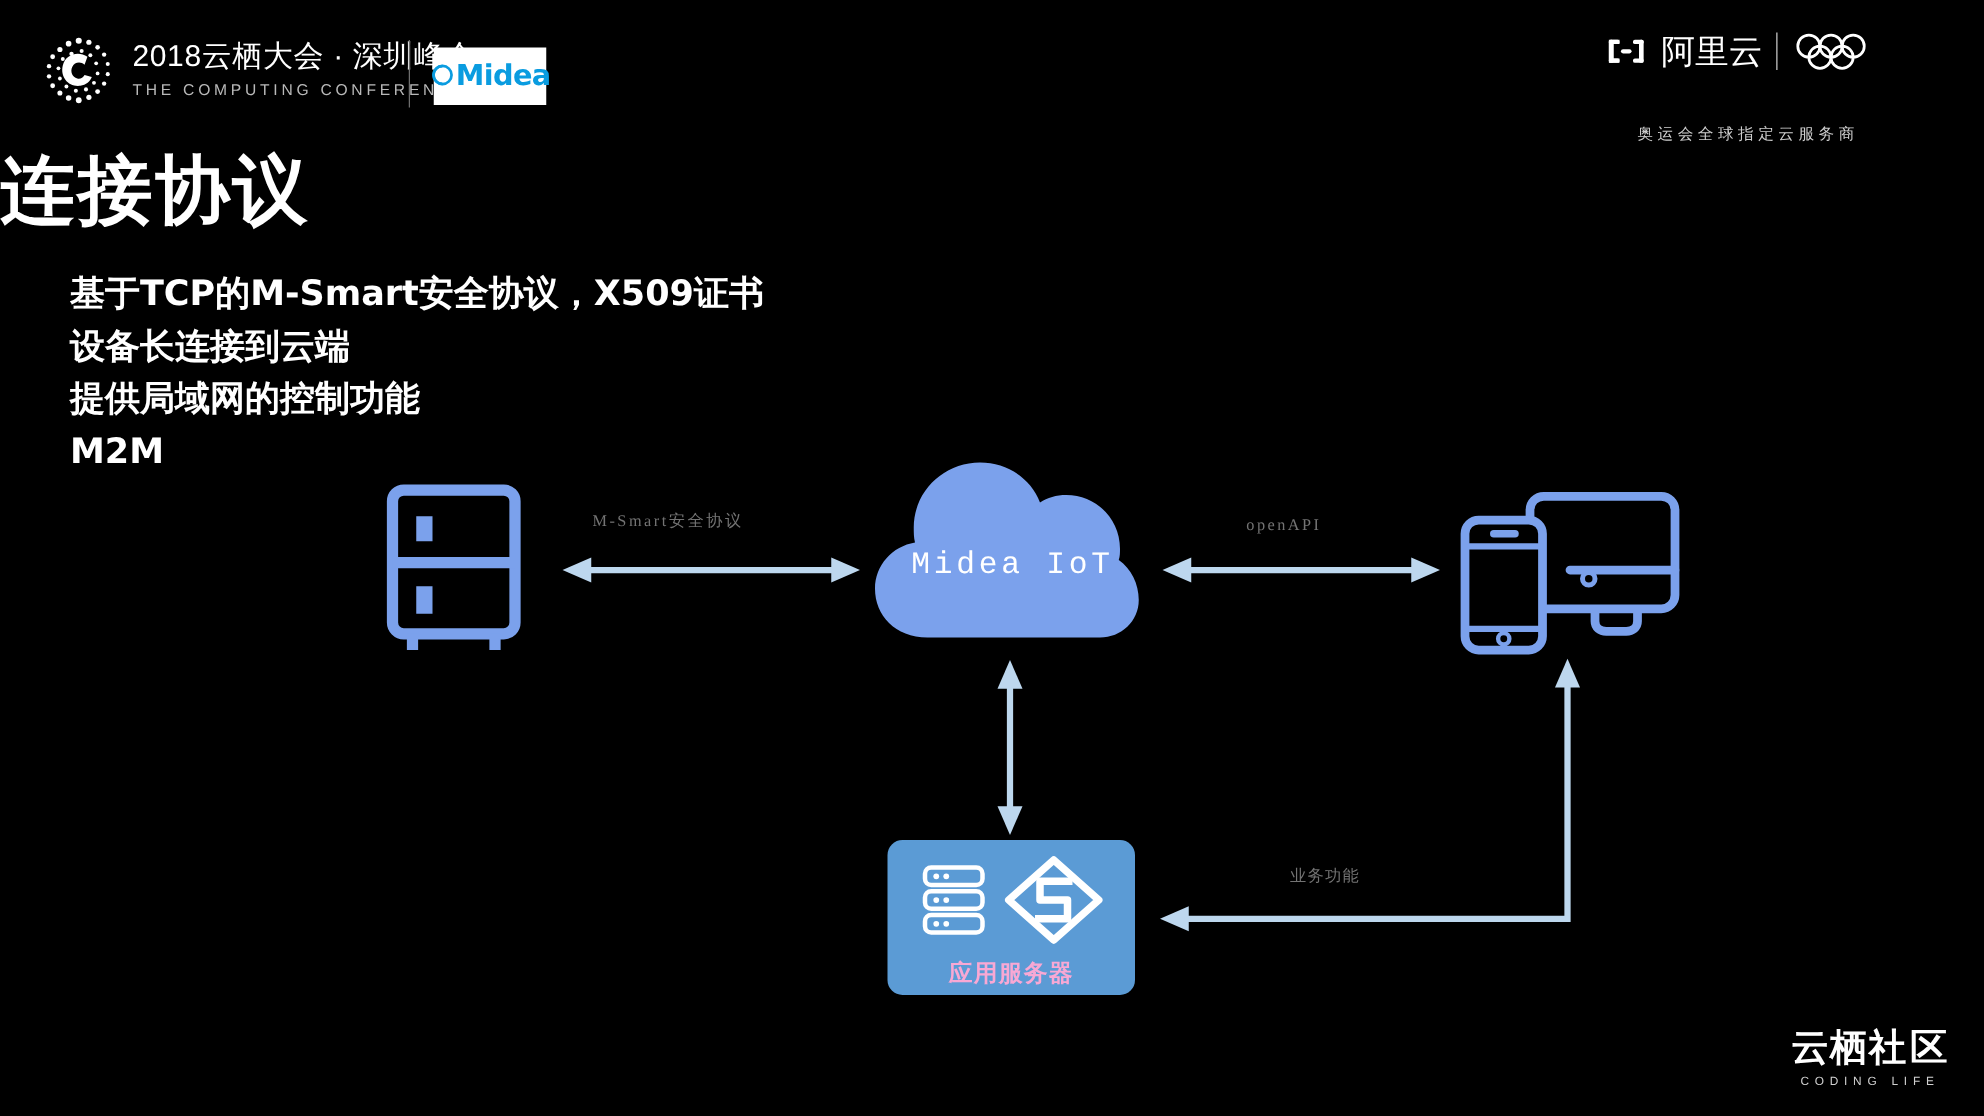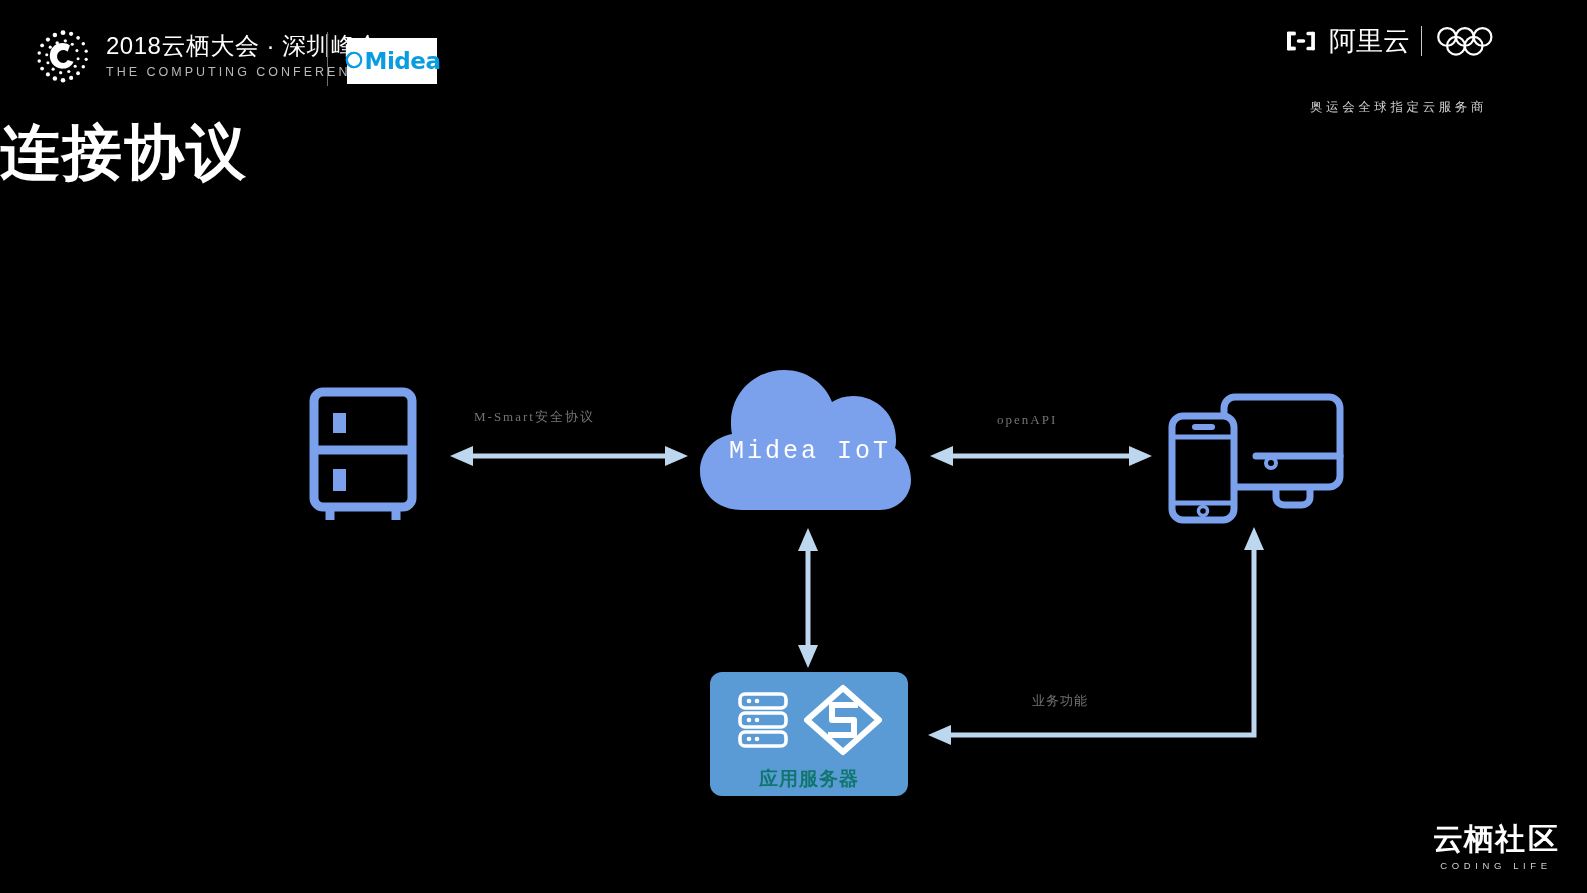--- a/index.html
+++ b/index.html
@@ -104,21 +104,21 @@
 
   .cloud-label {
     position: absolute; left: 712px; top: 437px; width: 196px;
     text-align: center; color: #ffffff;
     font-size: 25px; letter-spacing: 3px; white-space: nowrap;
     font-family: "Liberation Mono", "DejaVu Sans Mono", monospace;
   }
 
   .appsrv-label {
     position: absolute; left: 710px; top: 766px; width: 198px;
-    text-align: center; color: #0f766e;
+    text-align: center; color: #f9a8d4;
     font-size: 19px; font-weight: 700; letter-spacing: 1px;
     font-family: "DejaVu Sans", "Liberation Sans", sans-serif;
   }
 
   
   .footer-logo { position: absolute; right: 28px; bottom: 22px; text-align: center; }
   .footer-cn {
     display: flex; align-items: center; justify-content: flex-start; gap: 2px;
     color: #ffffff; font-size: 30px; font-weight: 700; line-height: 1;
     letter-spacing: 1px;
@@ -216,20 +216,26 @@
             <circle cx="56" cy="29" r="13"></circle>
           </g>
         </svg>
       </div>
       <div class="aliyun-sub">奥运会全球指定云服务商</div>
     </div>
   </div>
 
   <div class="slide-title">连接协议</div>
 
+  <div class="bullets">
+    <div class="bullet-line">基于TCP的M-Smart安全协议，X509证书</div>
+    <div class="bullet-line">设备长连接到云端</div>
+    <div class="bullet-line">提供局域网的控制功能</div>
+    <div class="bullet-line">M2M</div>
+  </div>
 
   <div class="diagram">
     <svg width="1587" height="893" viewBox="0 0 1587 893">
 
       <g fill="none" stroke="#7ba1ec" stroke-width="9">
         <rect x="314" y="392" width="98" height="115" rx="9"></rect>
         <line x1="314" y1="450" x2="412" y2="450"></line>
         <line x1="330" y1="507" x2="330" y2="520"></line>
         <line x1="396" y1="507" x2="396" y2="520"></line>
       </g>

